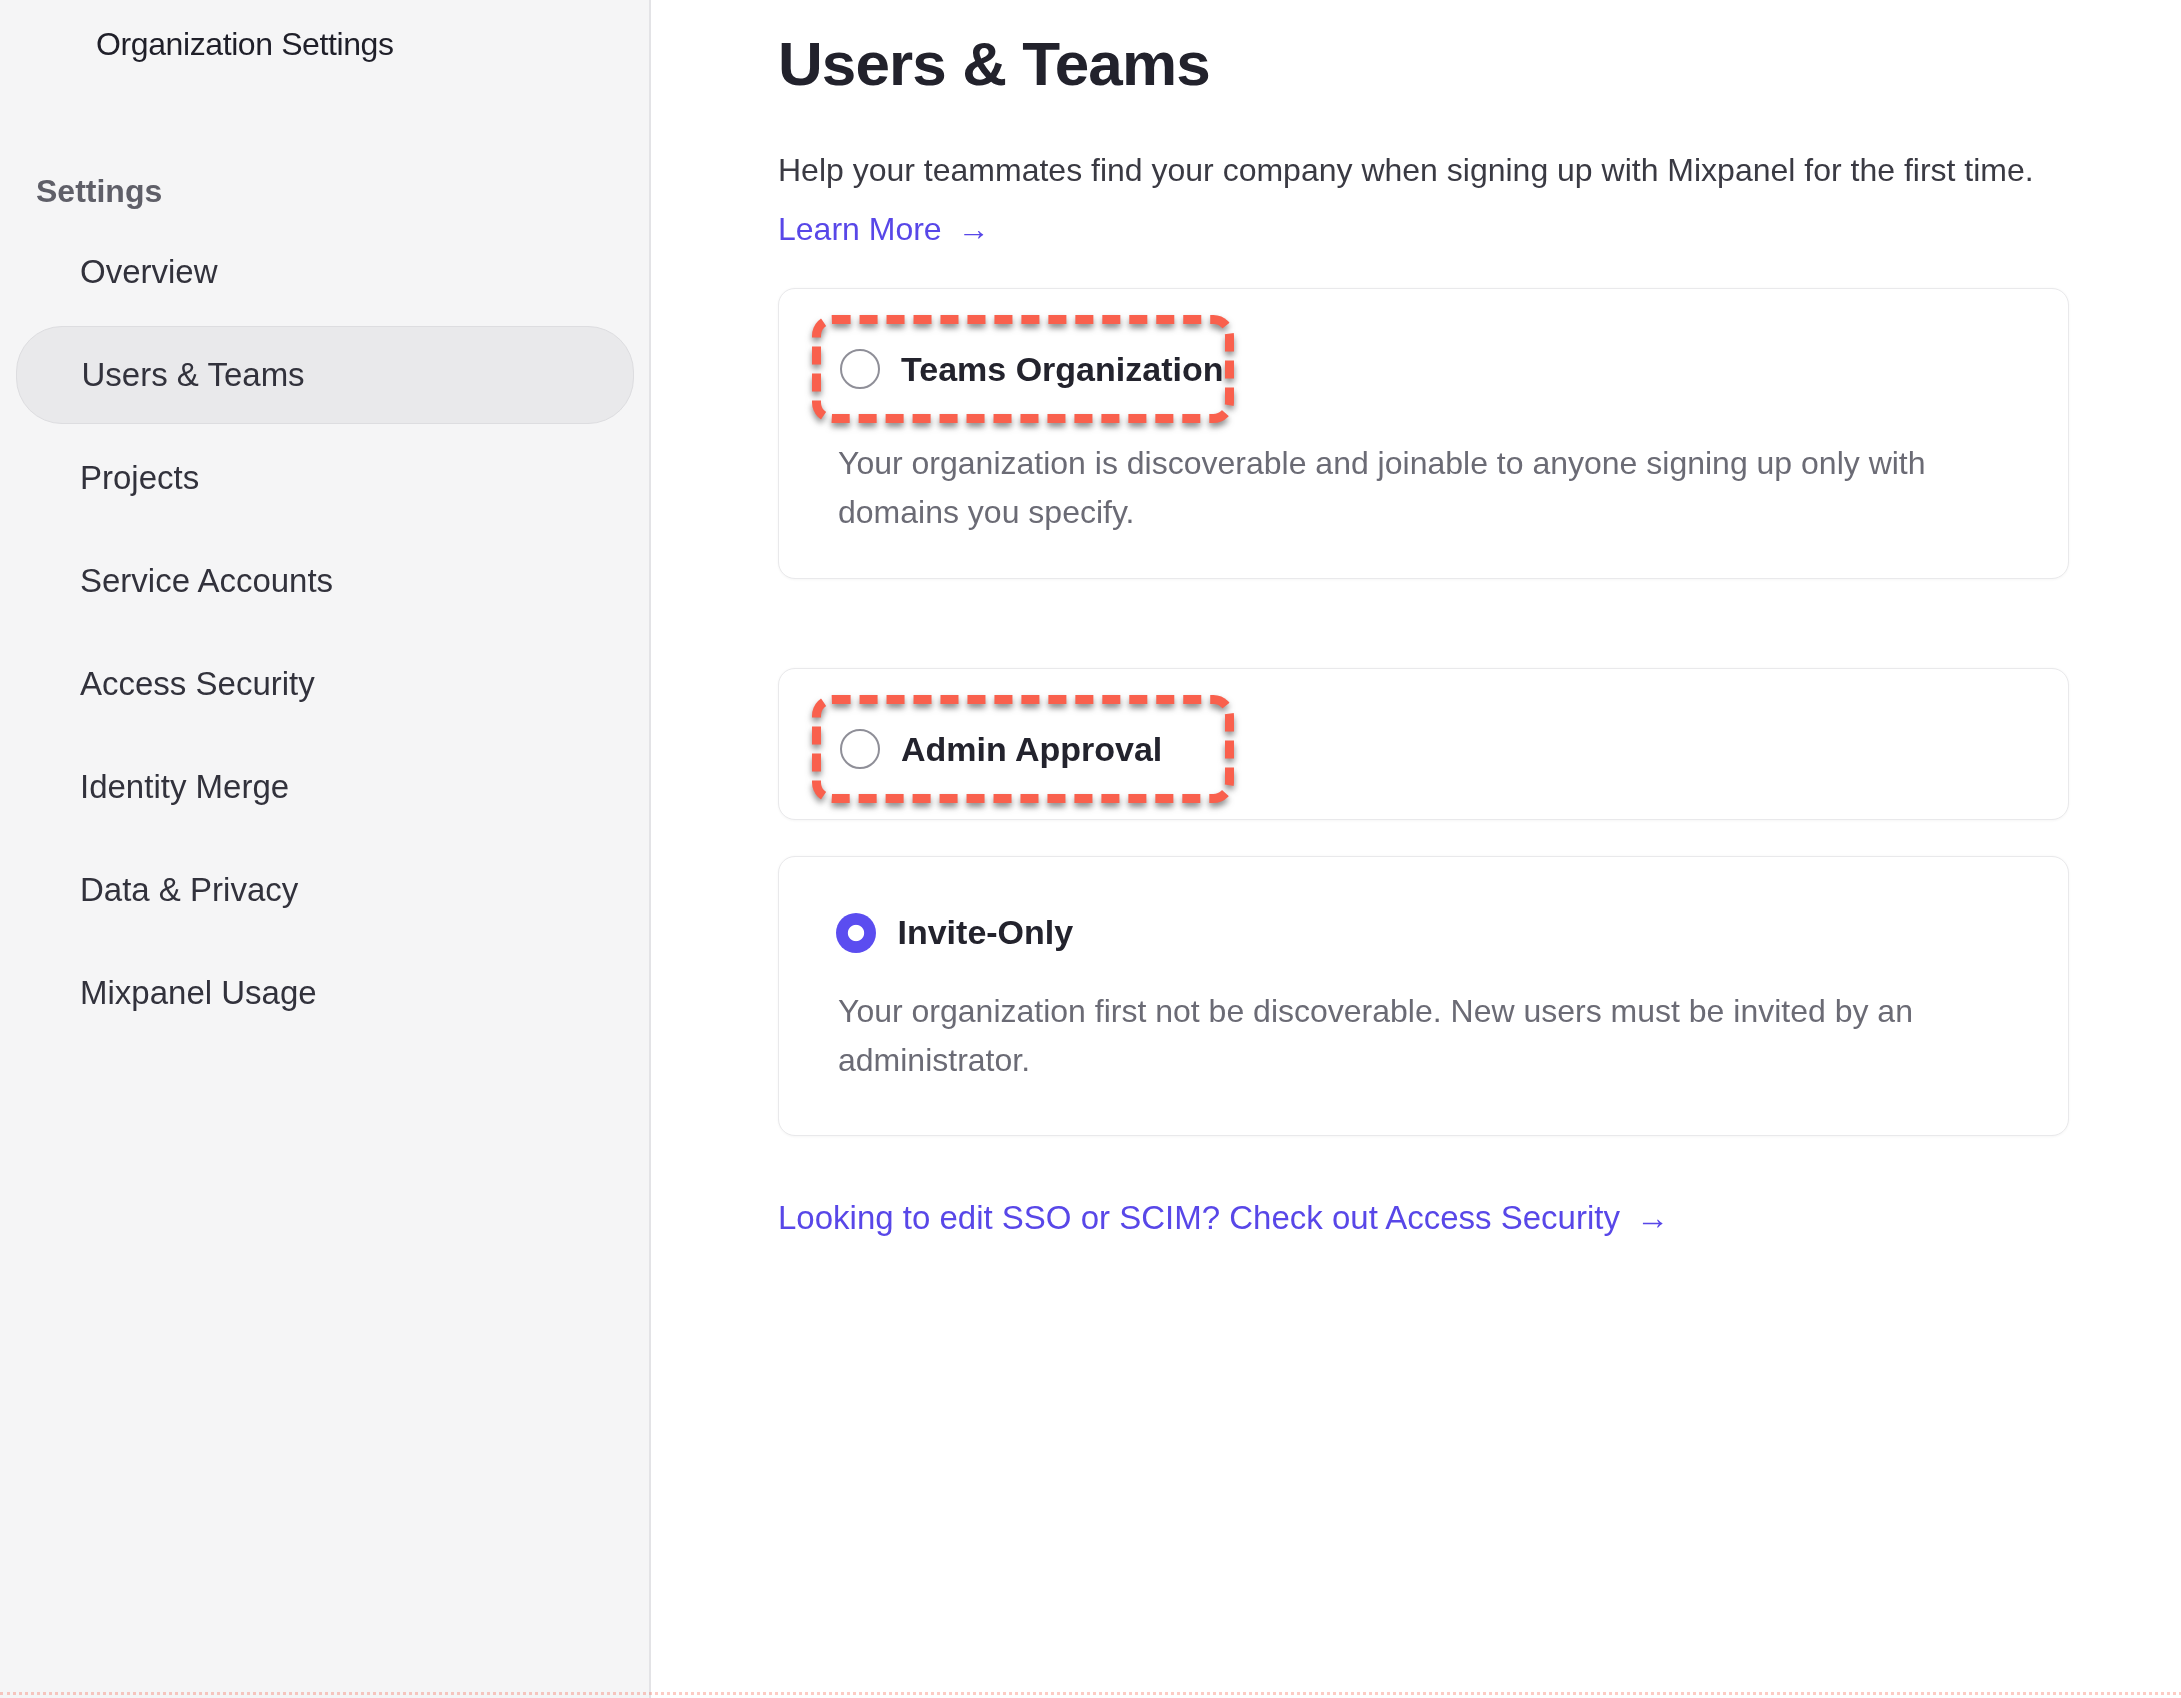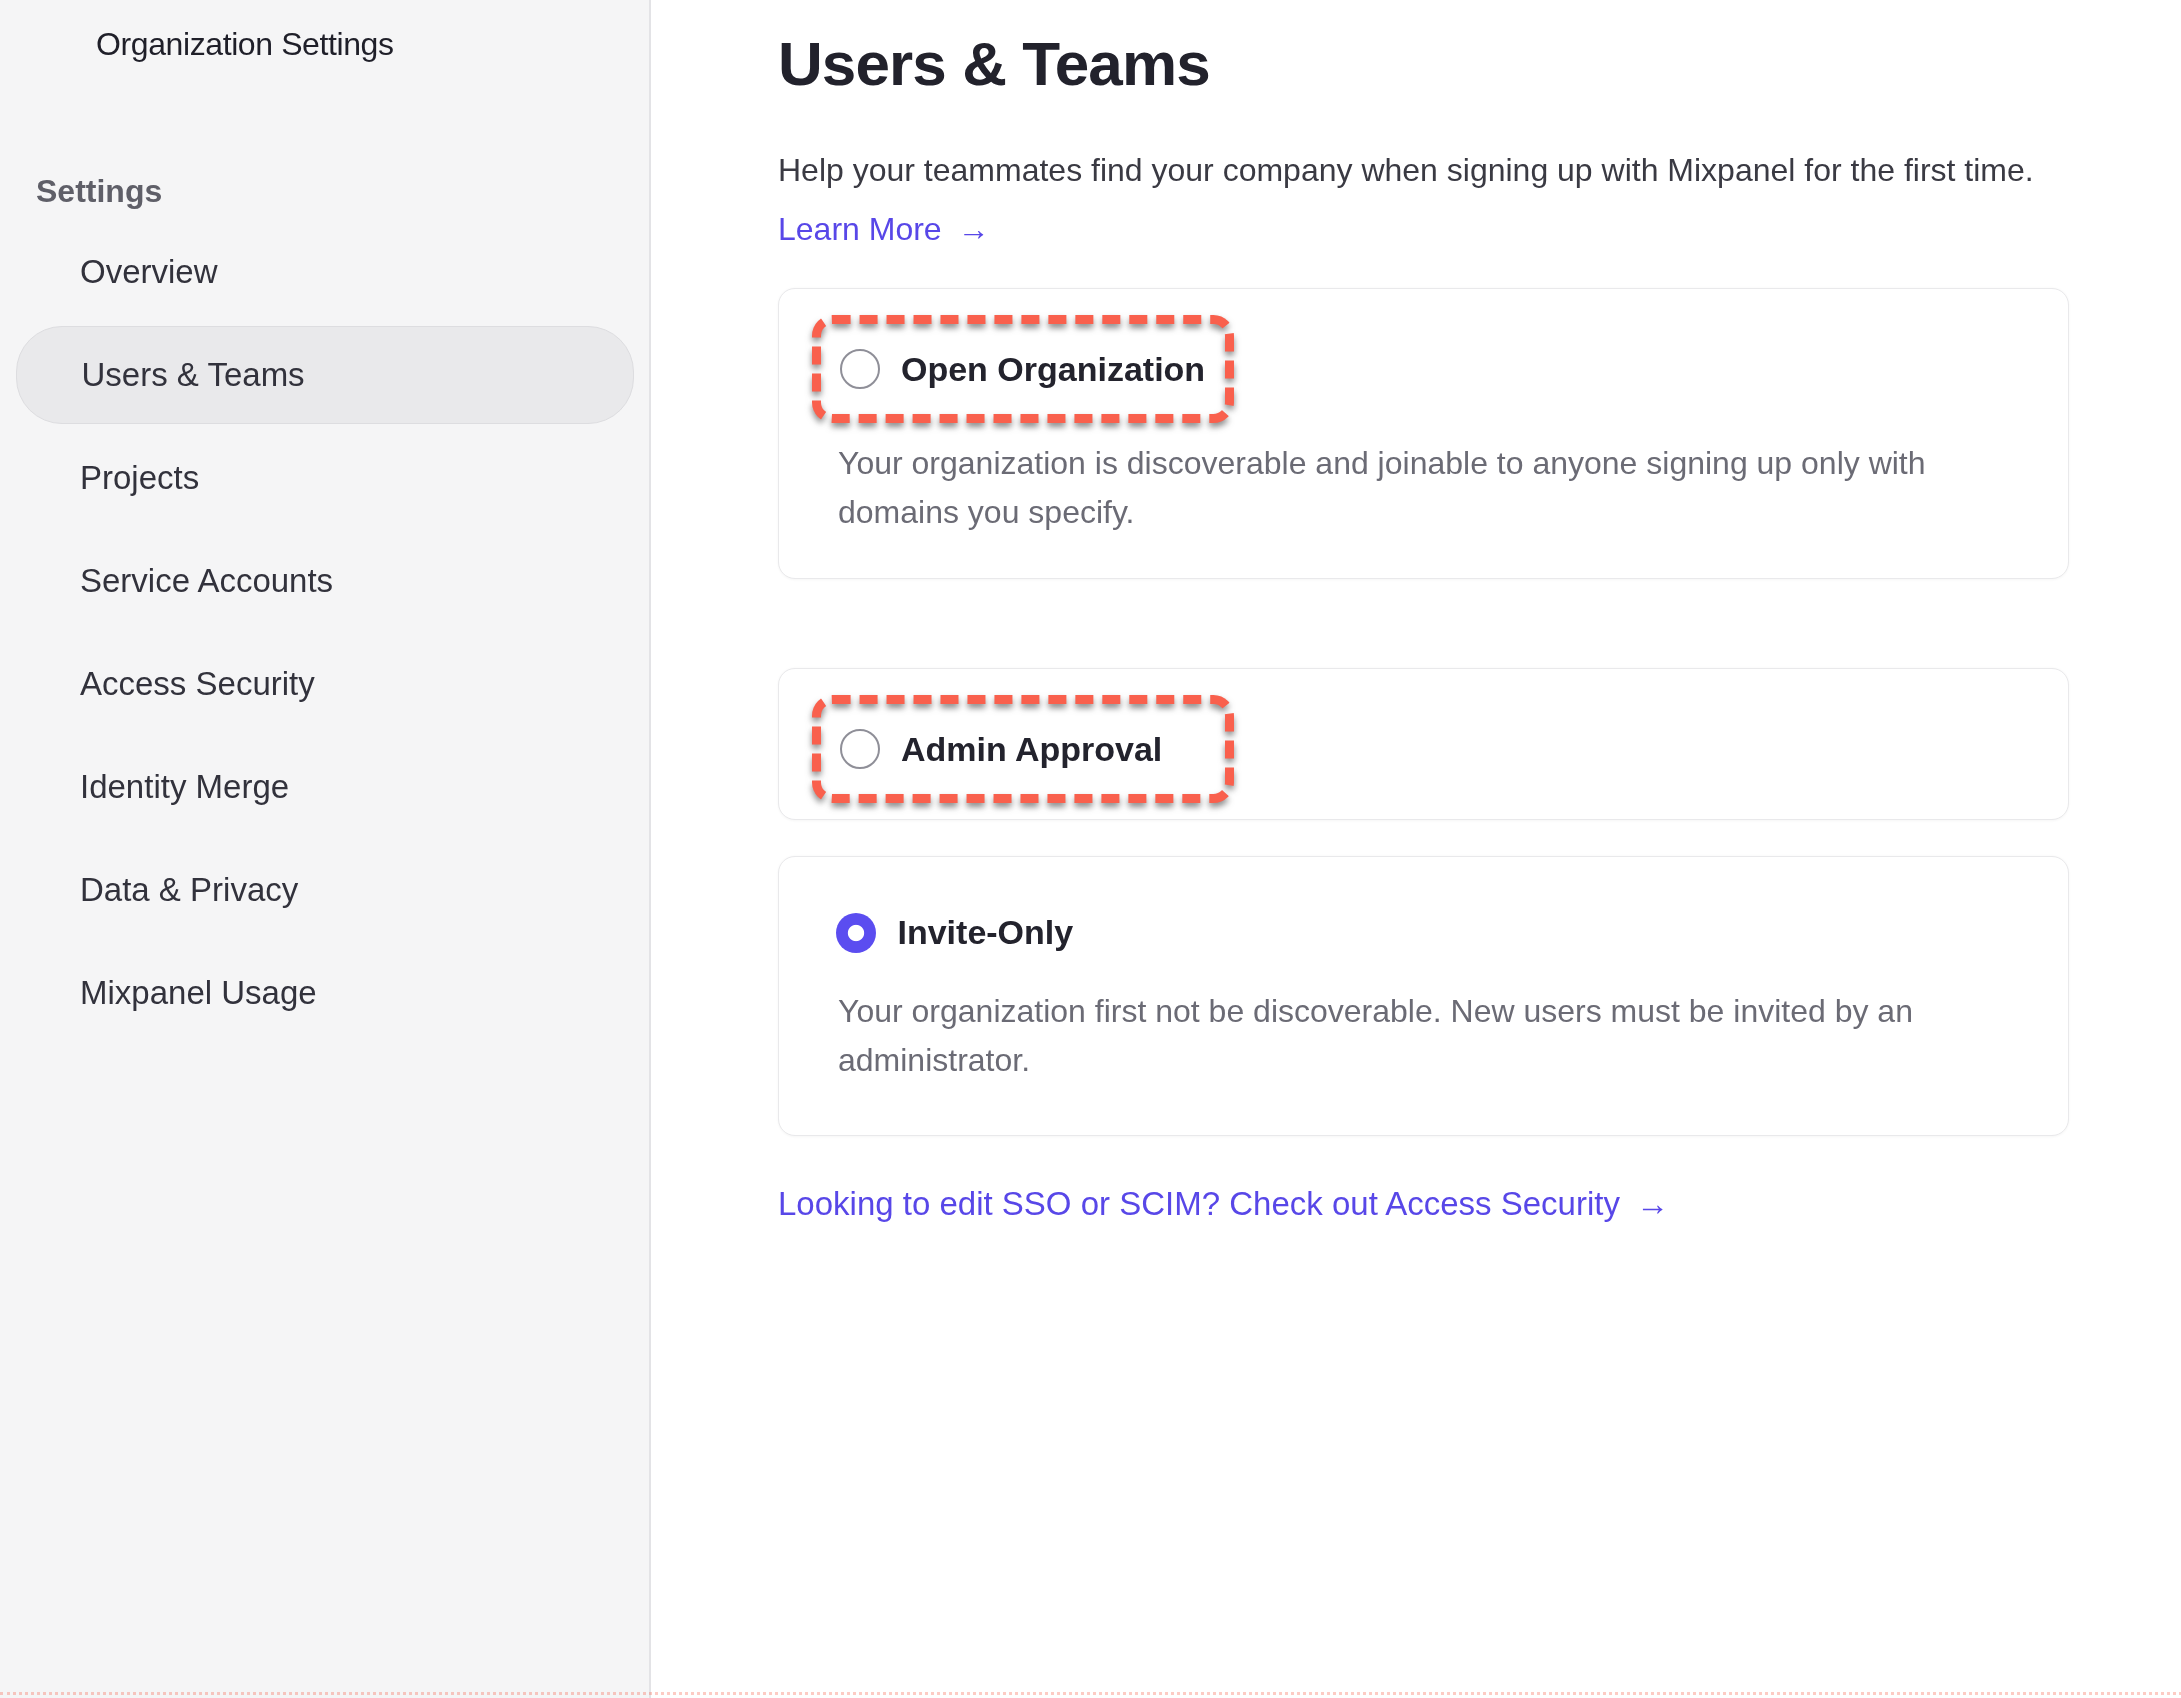--- a/index.html
+++ b/index.html
@@ -96,21 +96,21 @@
     color: #3a3a43;
   }
   .link {
     display: inline-block;
     margin-top: 19px;
     font-size: 32px; font-weight: 500;
     color: #5847e8;
     text-decoration: none;
     cursor: pointer;
   }
-  .footer-link { margin-top: 49px; font-size: 33px; text-align: center; }
+  .footer-link { margin-top: 63px; font-size: 33px; text-align: center; }
   .arrow { display: inline-block; margin-left: 6.9px; }
 
   
   .card {
     width: 1291px;
     border: 1.7px solid #e9e9eb;
     border-radius: 17px;
     background: #ffffff;
     box-shadow: 0 0.9px 2.6px rgba(0,0,0,0.04);
     padding: 26px 10.3px 15.5px 33px;
@@ -197,21 +197,21 @@
 
     <a class="link">
       <span>Learn More</span>
       <span class="arrow">→</span>
     </a>
 
     <section class="card card-1">
       <div class="hl-box">
         <span class="hl-border"></span>
         <span class="radio unchecked"></span>
-        <span class="option-title">Open Organization</span>
+        <span class="option-title">Teams Organization</span>
       </div>
       <p class="desc">Your organization is discoverable and joinable to anyone signing up only with
 domains you specify.</p>
     </section>
 
     <section class="card card-2">
       <div class="hl-box">
         <span class="hl-border"></span>
         <span class="radio unchecked"></span>
         <span class="option-title">Admin Approval</span>

